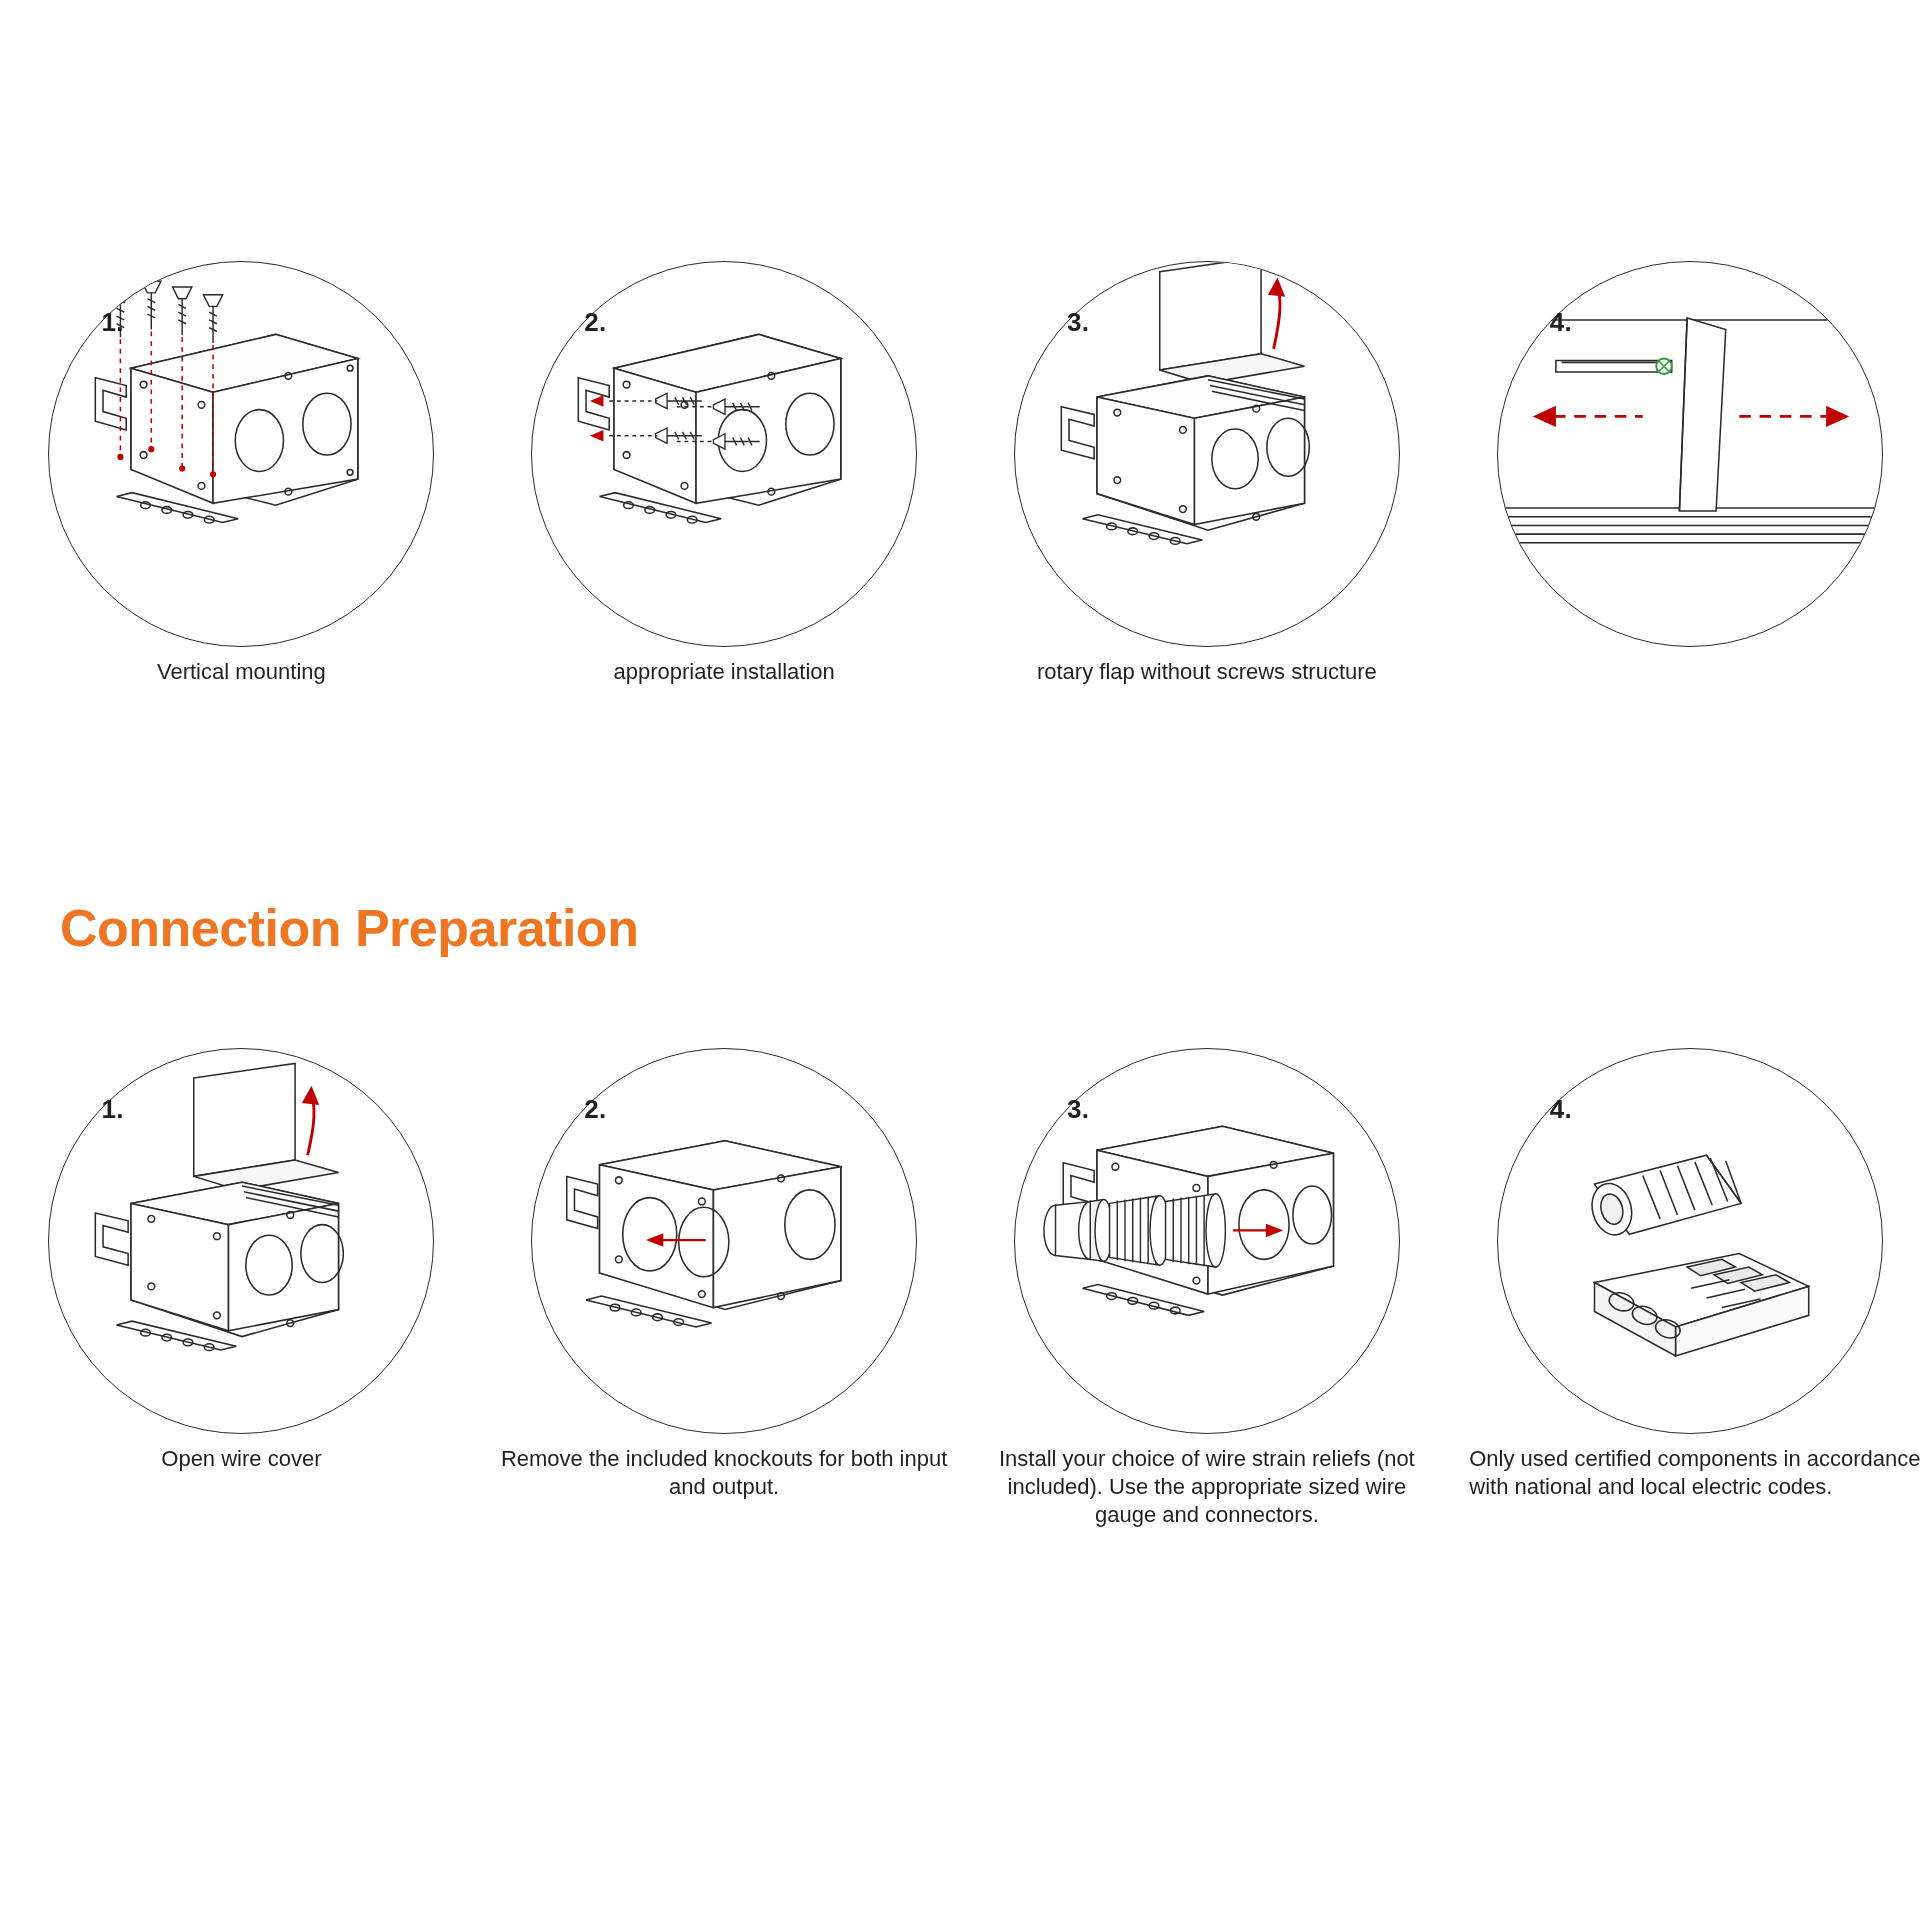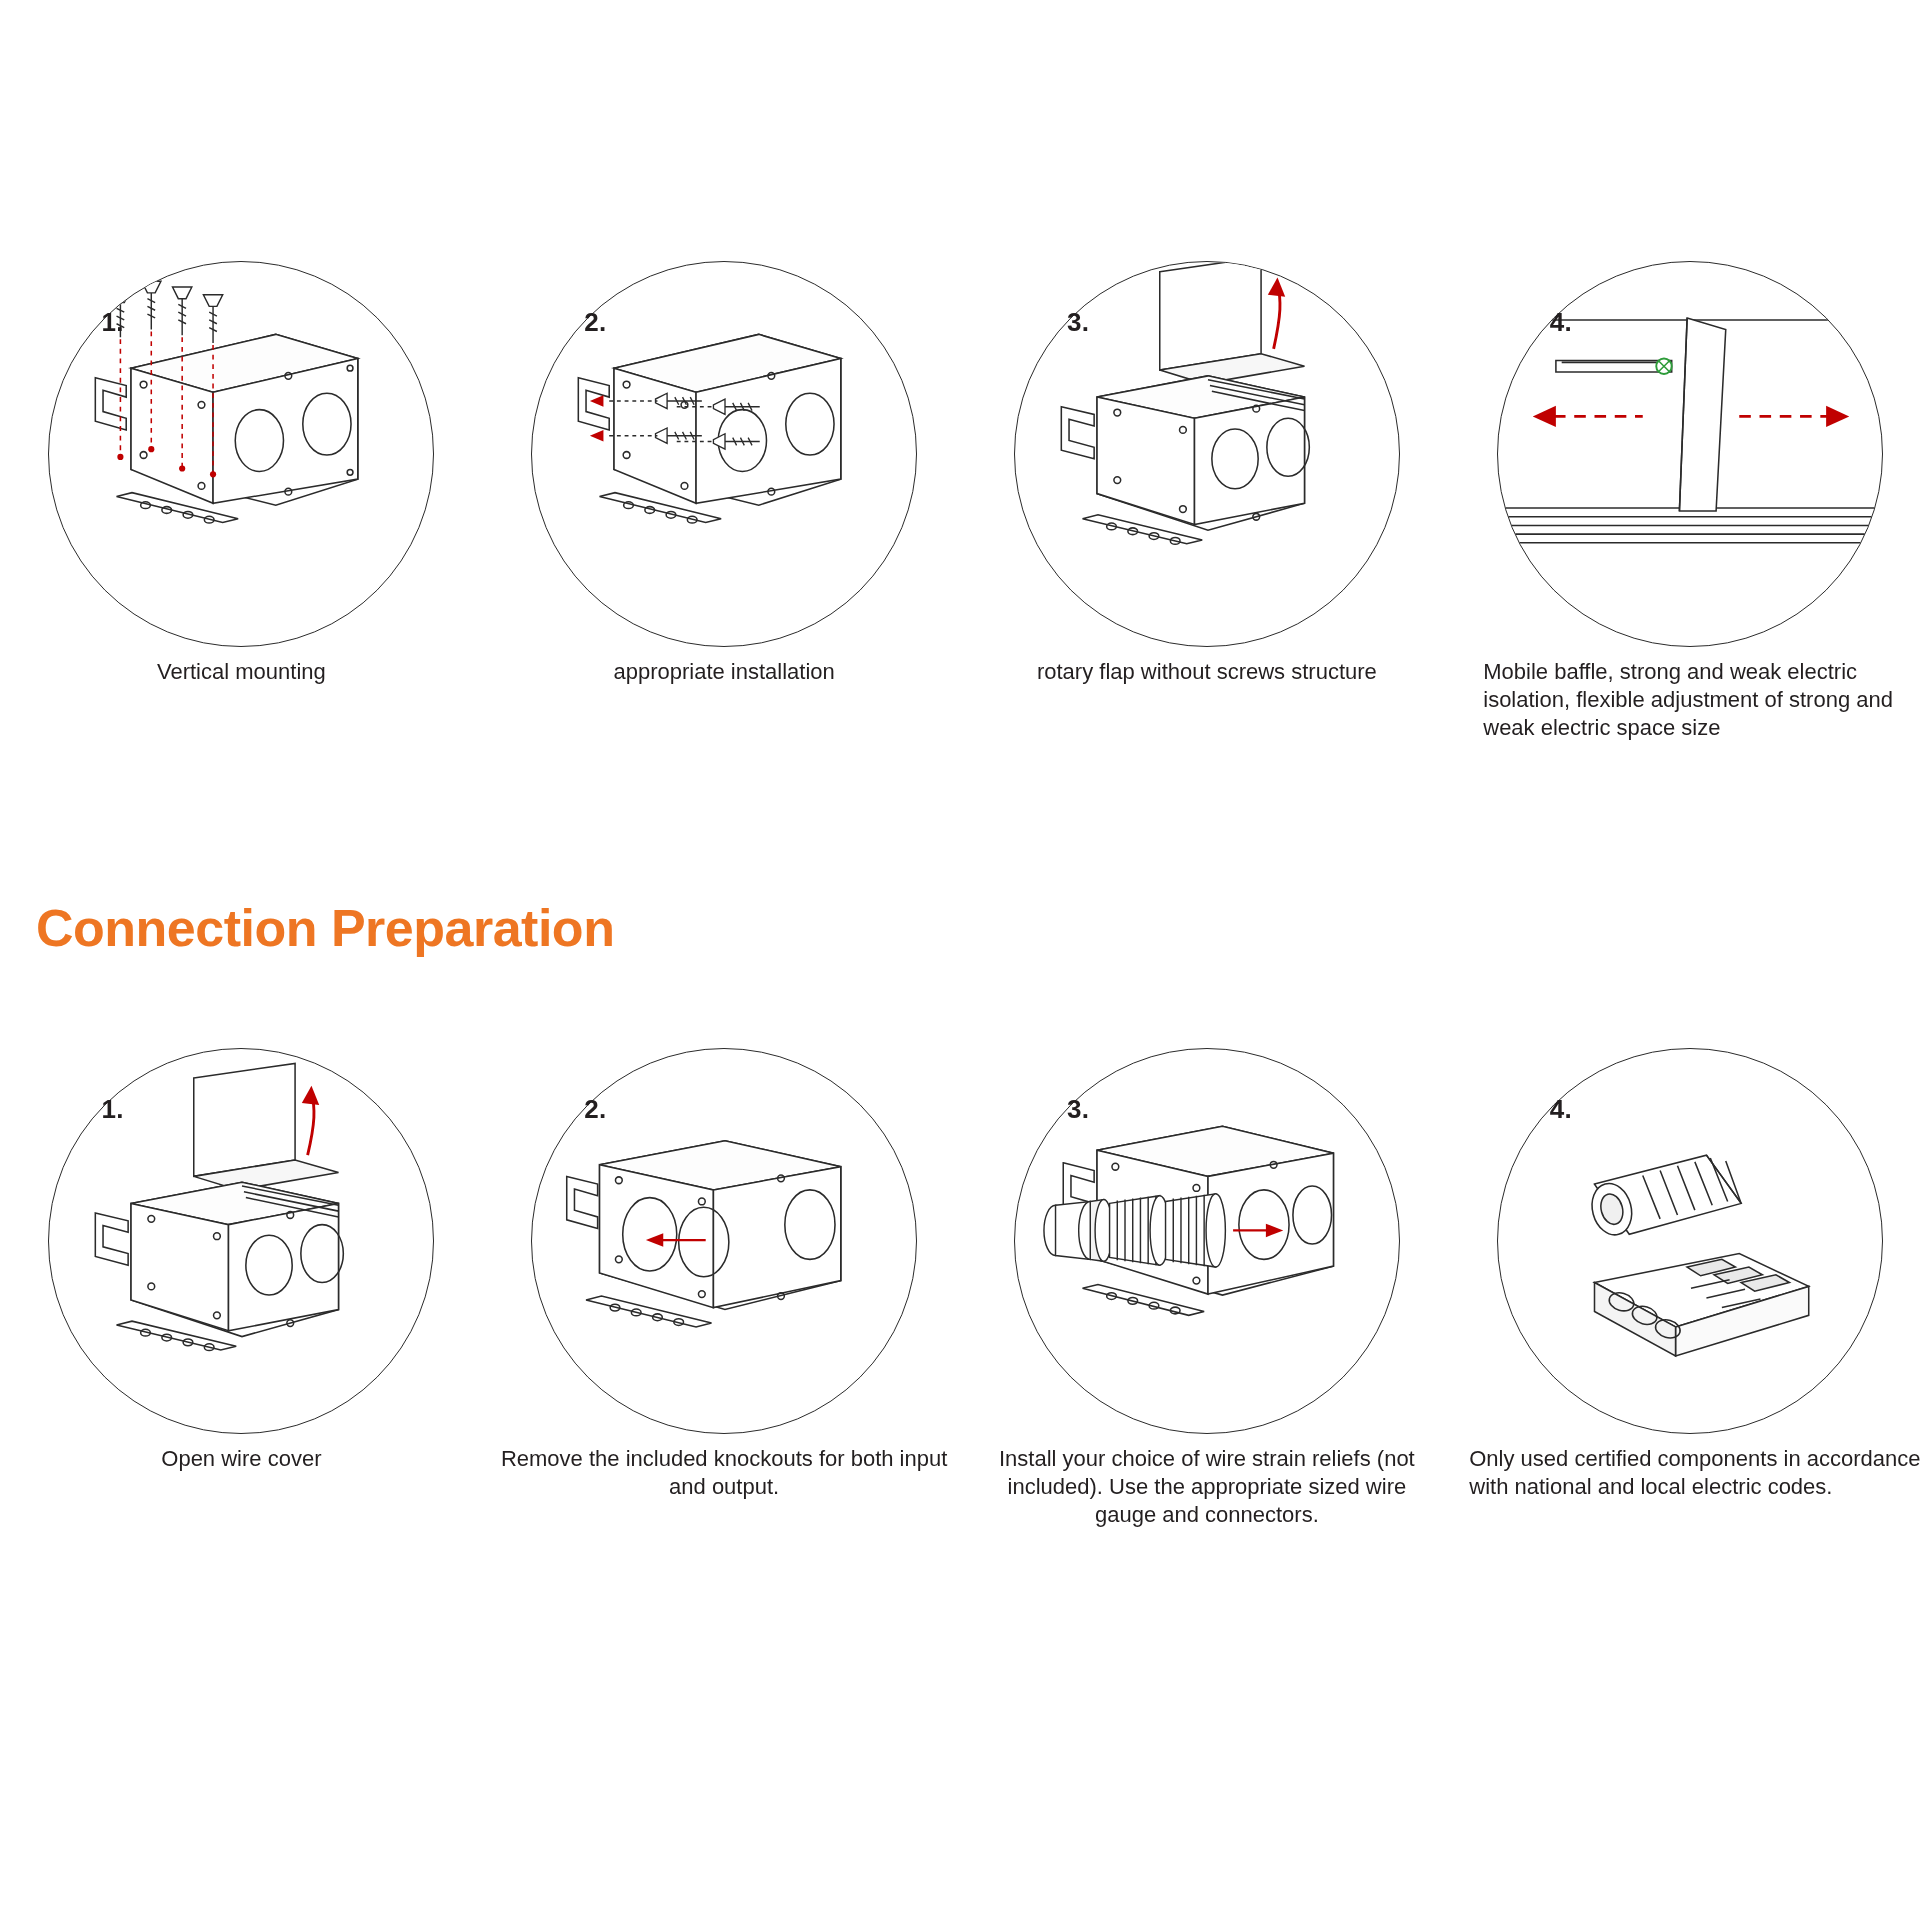--- a/index.html
+++ b/index.html
@@ -302,25 +302,24 @@
               <path d="M250 160 L342 160"></path>
             </g>
             <g fill="#c00000">
               <path d="M36 160 L60 149 L60 171 Z"></path>
               <path d="M364 160 L340 149 L340 171 Z"></path>
             </g>
           </svg>
         </div>
         <div class="step-num" style="left:53px; top:46px;">4.</div>
       </div>
-      <div class="caption left" style="padding-left:35px;padding-right:7.7px;">Mobile baffle, strong and weak electric isolation, flexible adjustment of strong and weak electric space size</div>
     </div>
   </div>
 
-  <div class="section-title" style="left:36px; top:898px;">Connection Preparation</div>
+  <div class="section-title" style="left:60px; top:898px;">Connection Preparation</div>
 
   <div class="row" style="top:1048px;">
 
     <div class="cell">
       <div class="circle-wrap">
         <div class="circle">
           <svg viewBox="0 0 400 400" width="386" height="386">
             <g fill="none" stroke="#2b2b2b" stroke-width="1.6">
               <path d="M150 30 L255 15 L255 115 L150 132 Z" fill="#ffffff"></path>
               <path d="M150 132 L255 115 L300 128 L196 146 Z" fill="#f7f7f7"></path>

